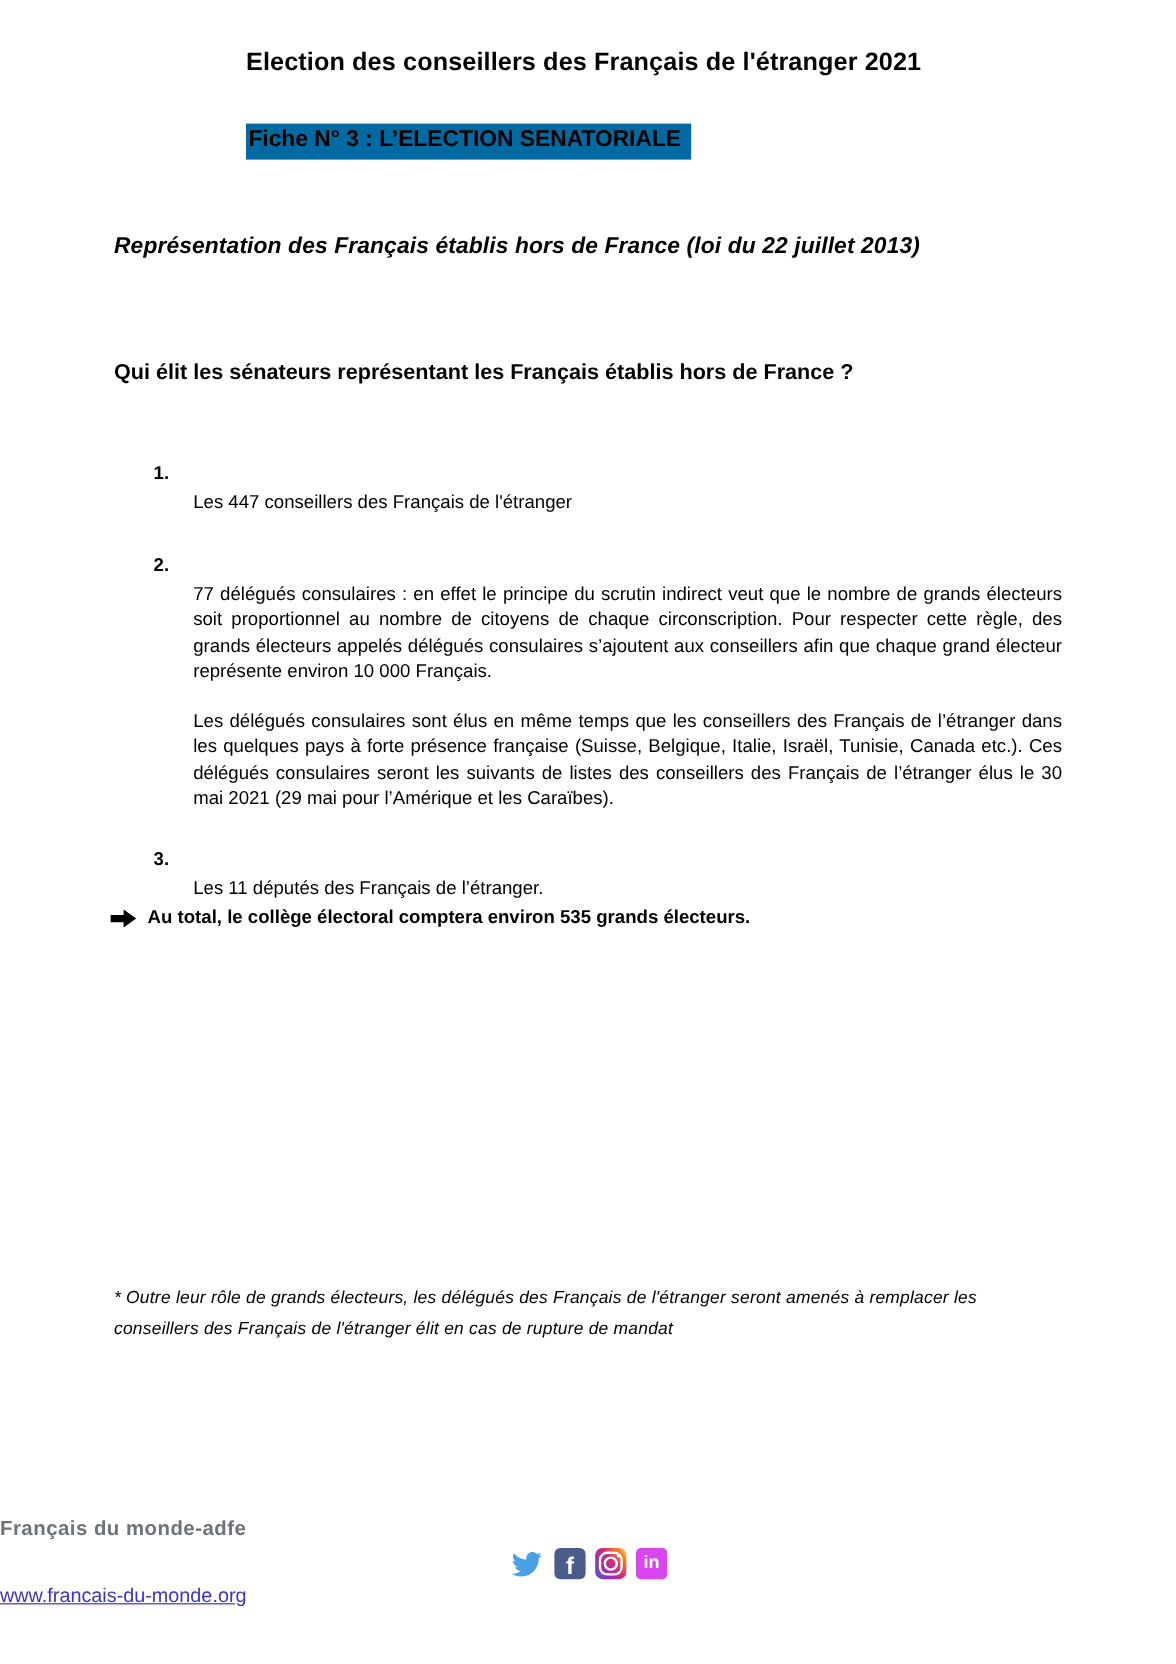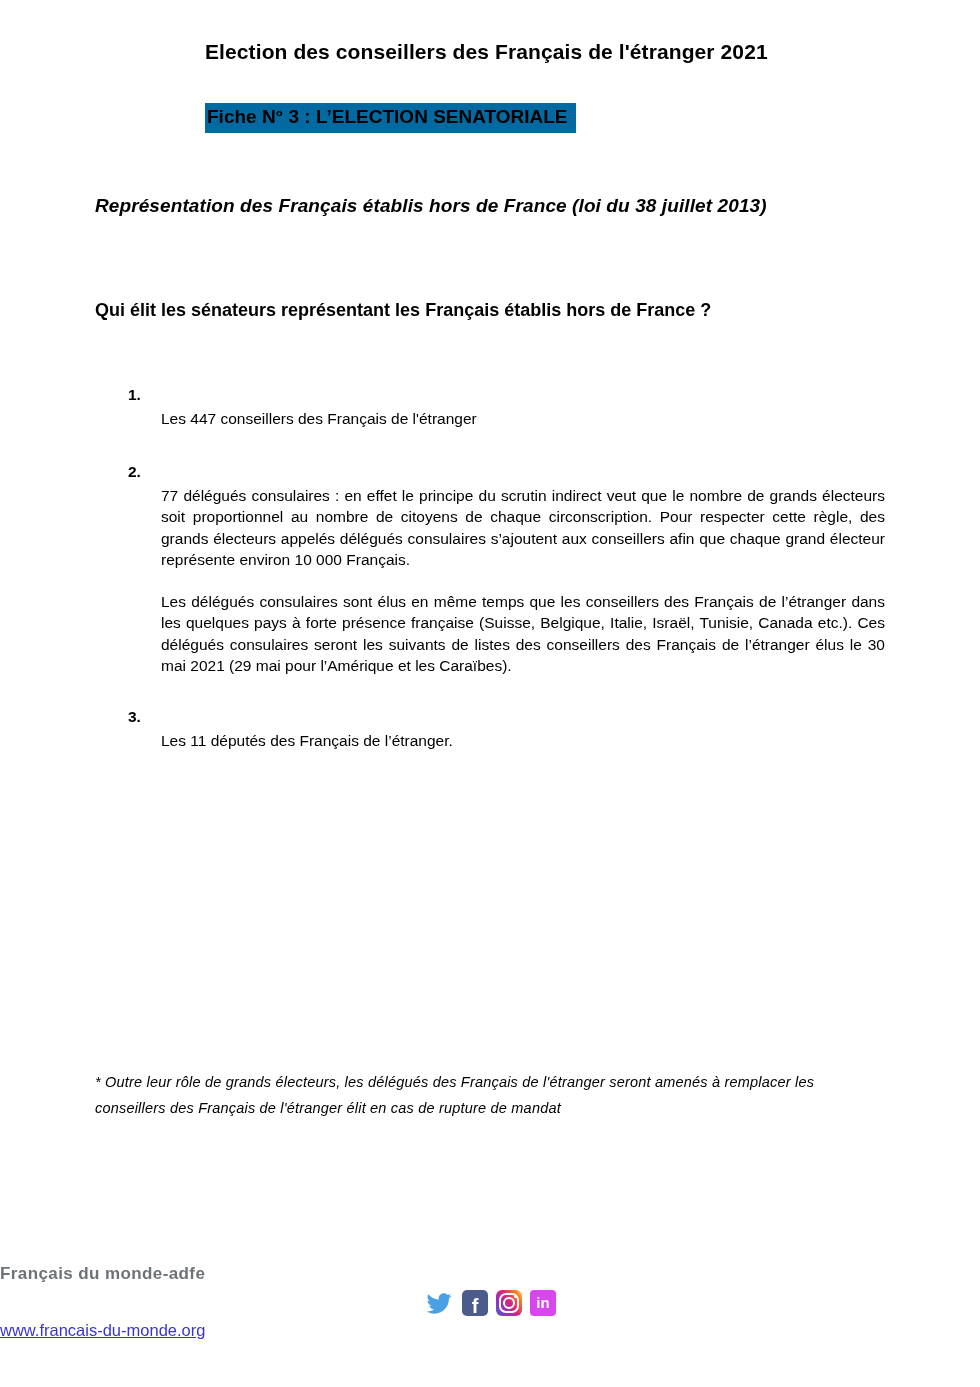--- a/index.html
+++ b/index.html
@@ -85,39 +85,45 @@
 
 <div class="page">
 
 
   <div class="titleblock">
     <h1 class="doc-title">Election des conseillers des Français de l'étranger 2021</h1>
     <br>
     <div class="fiche">Fiche N° 3 : L’ELECTION SENATORIALE</div>
   </div>
 
-  <div class="law-heading">Représentation des Français établis hors de France (loi du 38 juillet 2013)</div>
+  <div class="law-heading">Représentation des Français établis hors de France (loi du 22 juillet 2013)</div>
   <div class="question-heading">Qui élit les sénateurs représentant les Français établis hors de France ?</div>
 
   <div class="list">
     <div class="item item1">
       <div class="num">1.</div>
       <div class="itext">Les 447 conseillers des Français de l'étranger</div>
     </div>
     <div class="item item2 justify">
       <div class="num">2.</div>
       <div class="itext">77 délégués consulaires : en effet le principe du scrutin indirect veut que le nombre de grands électeurs soit proportionnel au nombre de citoyens de chaque circonscription. Pour respecter cette règle, des grands électeurs appelés délégués consulaires s’ajoutent aux conseillers afin que chaque grand électeur représente environ 10 000 Français.</div>
     </div>
     <div class="extra">Les délégués consulaires sont élus en même temps que les conseillers des Français de l’étranger dans les quelques pays à forte présence française (Suisse, Belgique, Italie, Israël, Tunisie, Canada etc.). Ces délégués consulaires seront les suivants de listes des conseillers des Français de l’étranger élus le 30 mai 2021 (29 mai pour l’Amérique et les Caraïbes).</div>
     <div class="item item3">
       <div class="num">3.</div>
       <div class="itext">Les 11 députés des Français de l’étranger.</div>
     </div>
   </div>
 
+  <div class="summary">
+    <svg width="22" height="17" viewBox="0 0 22 17">
+      <path d="M0 5.5 L11 5.5 L11 1 L21.5 8.5 L11 16 L11 11.5 L0 11.5 Z" fill="#000"></path>
+    </svg>
+    <span>Au total, le collège électoral comptera environ 535 grands électeurs.</span>
+  </div>
 
   <div class="footnote">* Outre leur rôle de grands électeurs, les délégués des Français de l'étranger seront amenés à remplacer les conseillers des Français de l'étranger élit en cas de rupture de mandat</div>
 
   <div class="footer">
     <div class="footer-title">Français du monde-adfe</div>
     <div class="social-row">
       <a class="social">
         <svg width="30" height="25" viewBox="0 0 24 24">
           <path fill="#4aa0e4" d="M23.954 4.569c-.885.389-1.83.654-2.825.775 1.014-.611 1.794-1.574 2.163-2.723-.951.555-2.005.959-3.127 1.184-.896-.959-2.173-1.559-3.591-1.559-2.717 0-4.92 2.203-4.92 4.917 0 .39.045.765.127 1.124C7.691 8.094 4.066 6.13 1.64 3.161c-.427.722-.666 1.561-.666 2.475 0 1.71.87 3.213 2.188 4.096-.807-.026-1.566-.248-2.228-.616v.061c0 2.385 1.693 4.374 3.946 4.827-.413.111-.849.171-1.296.171-.314 0-.615-.03-.916-.086.631 1.953 2.445 3.377 4.604 3.417-1.68 1.319-3.809 2.105-6.102 2.105-.39 0-.779-.023-1.17-.067 2.189 1.394 4.768 2.209 7.557 2.209 9.054 0 13.999-7.496 13.999-13.986 0-.209 0-.42-.015-.63.961-.689 1.8-1.56 2.46-2.548z"></path>
         </svg>

